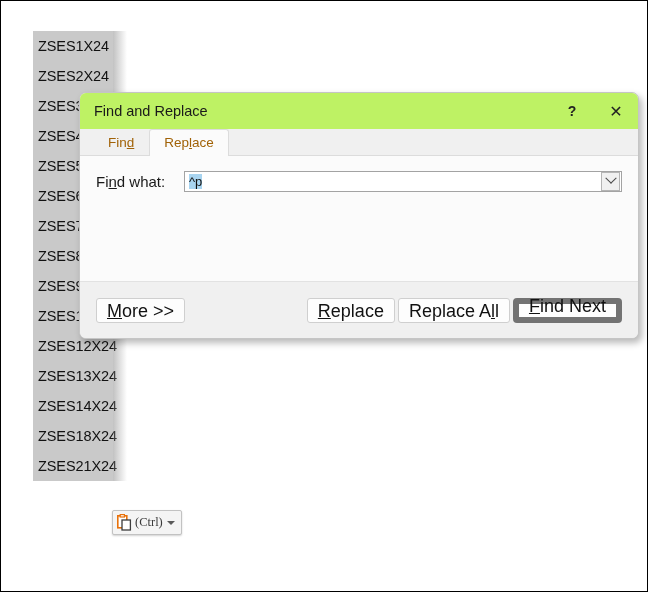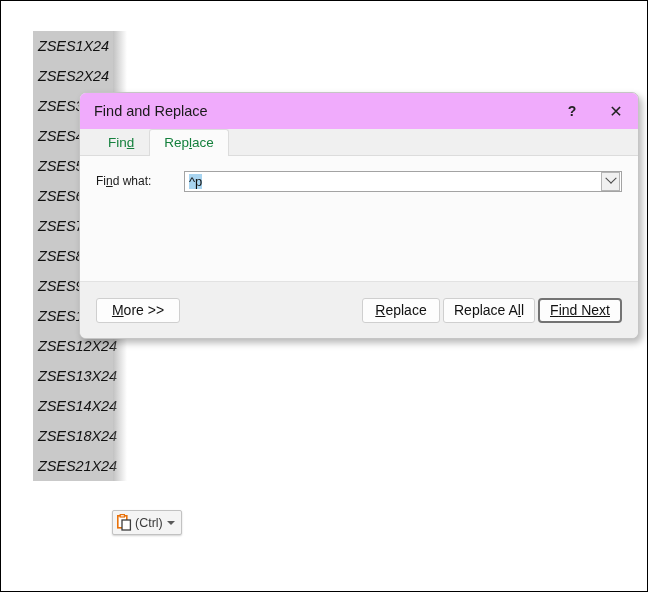--- a/index.html
+++ b/index.html
@@ -42,41 +42,41 @@
     pointer-events: none;
   }
   .cell {
     height: 30px;
     line-height: 30px;
     font-size: 14.5px;
     color: #111111;
     white-space: nowrap;
     padding-left: 5px;
     letter-spacing: -0.1px;
-    font-style: italic;
   }
 
   
   #paste-options {
     position: absolute;
     left: 111px;
     top: 509px;
     height: 23px;
     display: flex;
     align-items: center;
     gap: 3px;
     padding: 0 6px 0 4px;
     background: #f4f4f4;
     border: 1px solid #c2c2c2;
     border-radius: 2px;
     box-shadow: 0 1px 2px rgba(0,0,0,0.18);
   }
   #paste-options .ctrl-label {
     font-size: 12.5px;
     color: #3a3a3a;
+    font-family: Liberation Serif, serif;
   }
   .clip-icon { width: 15px; height: 17px; display: block; }
   .caret-down {
     width: 0; height: 0;
     border-left: 4px solid transparent;
     border-right: 4px solid transparent;
     border-top: 4px solid #5a5a5a;
     margin-left: 1px;
   }
 
@@ -89,21 +89,21 @@
     background: #f0f0f0;
     border: 1px solid #c5c5c5;
     border-radius: 7px;
     box-shadow: 3px 4px 7px rgba(0,0,0,0.28);
     overflow: hidden;
   }
   #dialog-titlebar {
     height: 36px;
     display: flex;
     align-items: center;
-    background: #f0abfc;
+    background: #bef264;
     padding-left: 14px;
   }
   #dialog-title {
     font-size: 14.5px;
     color: #1a1a1a;
     flex: 1;
   }
   .title-btn {
     width: 44px;
     height: 34px;
@@ -127,21 +127,21 @@
     height: 26px;
     padding-left: 13px;
     border-bottom: 1px solid #dcdcdc;
     background: #f0f0f0;
   }
   .tab {
     height: 25px;
     line-height: 25px;
     padding: 0 14px;
     font-size: 13.5px;
-    color: #15803d;
+    color: #a16207;
     background: #f0f0f0;
     border: 1px solid transparent;
     border-bottom: none;
     cursor: default;
   }
   .tab.active {
     background: #fbfbfb;
     border-color: #dcdcdc;
     border-top-left-radius: 3px;
     border-top-right-radius: 3px;
@@ -162,21 +162,21 @@
     box-sizing: border-box;
   }
   .field-row {
     display: flex;
     align-items: center;
     height: 22px;
     margin-bottom: 6px;
   }
   .field-label {
     width: 88px;
-    font-size: 12px;
+    font-size: 15px;
     color: #1a1a1a;
     flex: none;
   }
   .combo {
     position: relative;
     flex: 1;
     height: 21px;
     background: #ffffff;
     border: 1px solid #a3a3a3;
     display: flex;
@@ -238,35 +238,34 @@
     height: 56px;
     display: flex;
     align-items: center;
     padding: 0 16px;
     box-sizing: border-box;
   }
   .btn {
     height: 25px;
     min-width: 78px;
     padding: 0 10px;
-    font-size: 14px;
+    font-size: 18px;
     color: #111111;
     background: #fdfdfd;
     border: 1px solid #cfcfcf;
     border-radius: 3px;
     cursor: default;
     font-family: "Liberation Sans", sans-serif;
     display: flex;
-    align-items: center;
+    align-items: flex-end;
     justify-content: center;
   }
   .btn.default {
-    border: 2px solid #737373;
+    border: 6px solid #737373;
     border-radius: 4px;
-    text-decoration: underline;
   }
   #more-button { min-width: 84px; }
   .spacer { flex: 1; }
   .btn + .btn { margin-left: 3px; }
 </style>
 </head>
 <body>
 
 <div id="screen">
 

